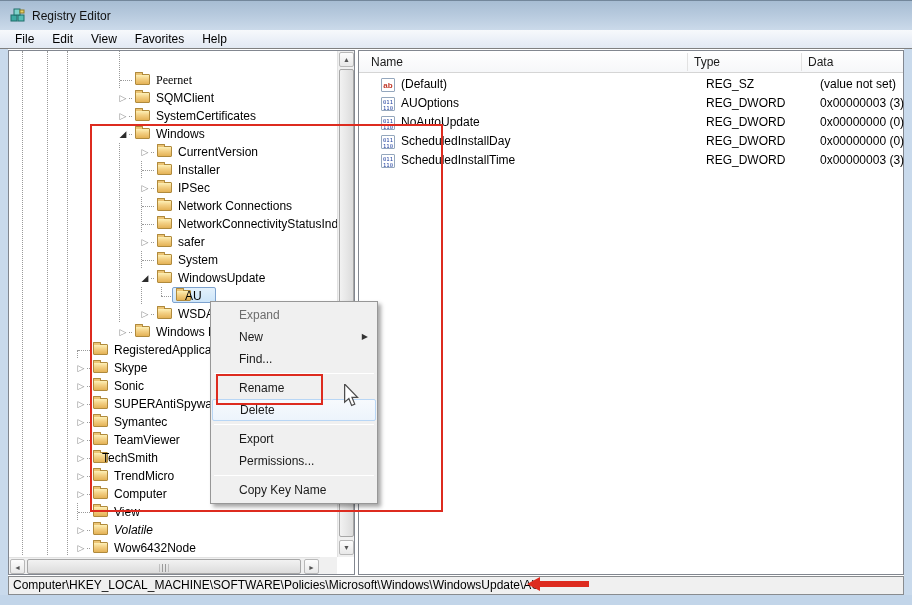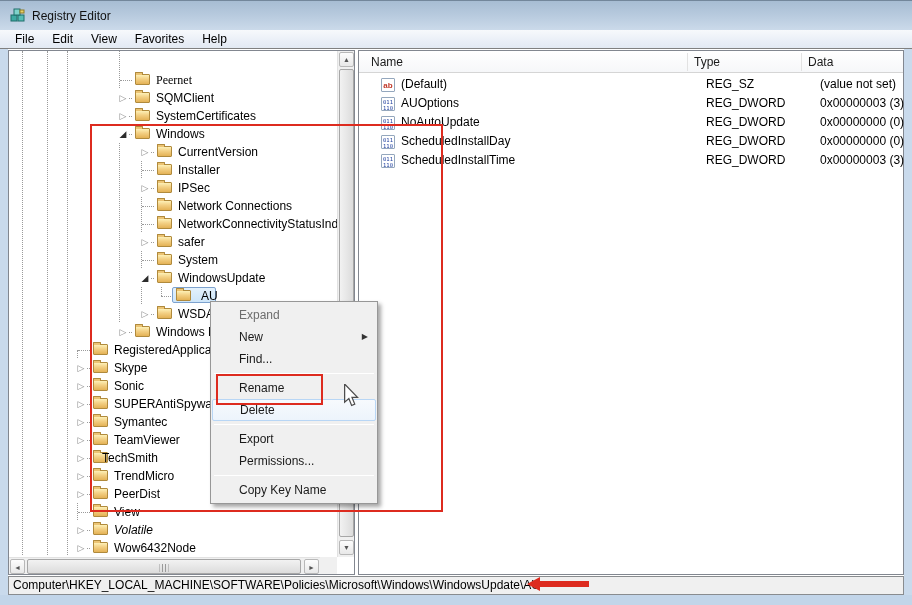--- a/index.html
+++ b/index.html
@@ -194,21 +194,21 @@
         <div class="trow" style="top: 218px;">
           <span class="connector" style="left: 133px;"></span>
           <span class="expander exp-e" style="left: 130px;">◢</span>
           <span class="folder" style="left: 148px;"></span>
           <span class="tlabel" style="left: 169px;">WindowsUpdate</span>
         </div>
         <div class="trow" style="top: 236px;">
           <span class="connector" style="left: 152px;"></span>
           <span class="sel-box" style="left: 163px; width: 44px;"></span>
           <span class="folder" style="left: 167px;"></span>
-          <span class="tlabel" style="left: 192px;">AU</span>
+          <span class="tlabel" style="left: 176px;">AU</span>
         </div>
         <div class="trow" style="top: 254px;">
           <span class="connector" style="left: 133px;"></span>
           <span class="expander exp-c" style="left: 130px;">▷</span>
           <span class="folder" style="left: 148px;"></span>
           <span class="tlabel" style="left: 169px;">WSDAP</span>
         </div>
         <div class="trow" style="top: 272px;">
           <span class="connector" style="left: 111px;"></span>
           <span class="expander exp-c" style="left: 108px;">▷</span>
@@ -259,21 +259,21 @@
         <div class="trow" style="top: 416px;">
           <span class="connector" style="left: 69px;"></span>
           <span class="expander exp-c" style="left: 66px;">▷</span>
           <span class="folder" style="left: 84px;"></span>
           <span class="tlabel" style="left: 105px;">TrendMicro</span>
         </div>
         <div class="trow" style="top: 434px;">
           <span class="connector" style="left: 69px;"></span>
           <span class="expander exp-c" style="left: 66px;">▷</span>
           <span class="folder" style="left: 84px;"></span>
-          <span class="tlabel" style="left: 105px;">PeerDist</span>
+          <span class="tlabel" style="left: 105px;">Computer</span>
         </div>
         <div class="trow" style="top: 452px;">
           <span class="connector" style="left: 69px;"></span>
           <span class="folder" style="left: 84px;"></span>
           <span class="tlabel" style="left: 105px;">View</span>
         </div>
         <div class="trow" style="top: 470px;">
           <span class="connector" style="left: 69px;"></span>
           <span class="expander exp-c" style="left: 66px;">▷</span>
           <span class="folder" style="left: 84px;"></span>

